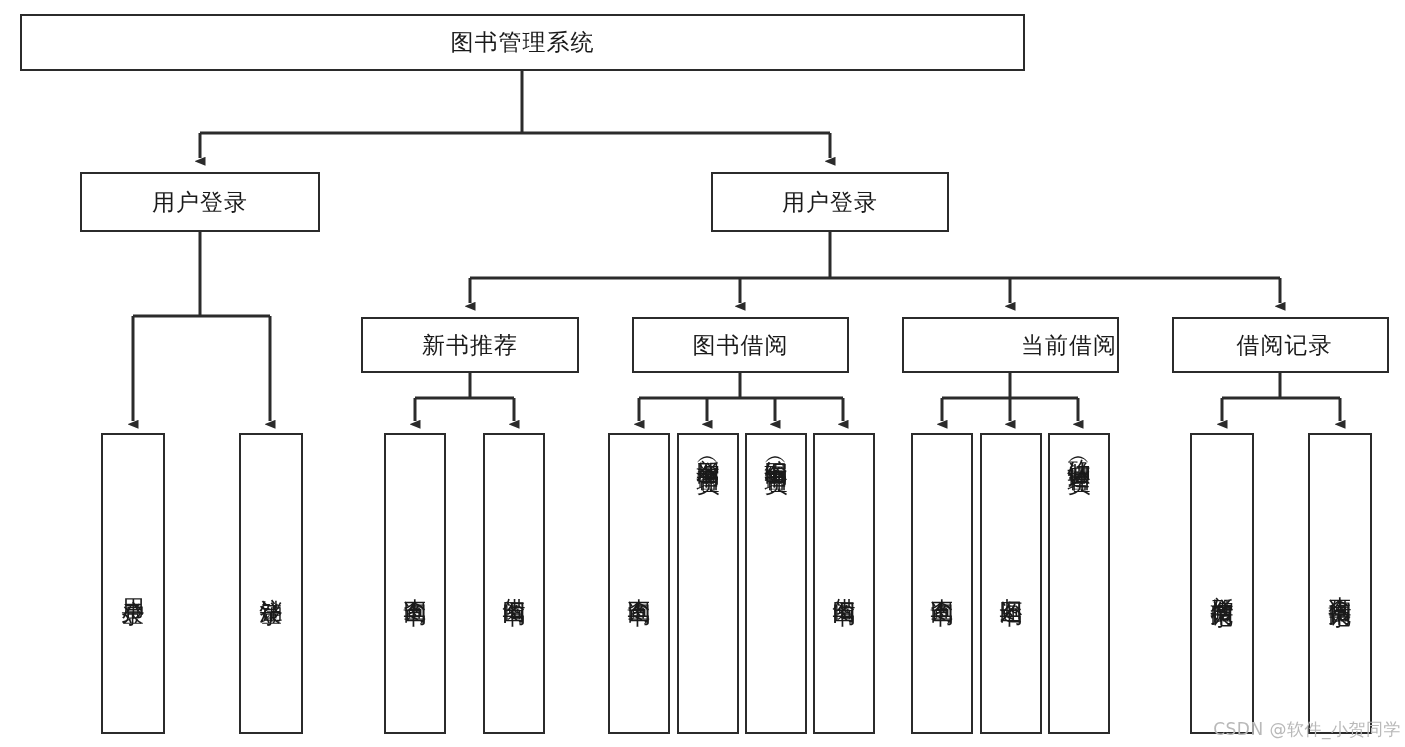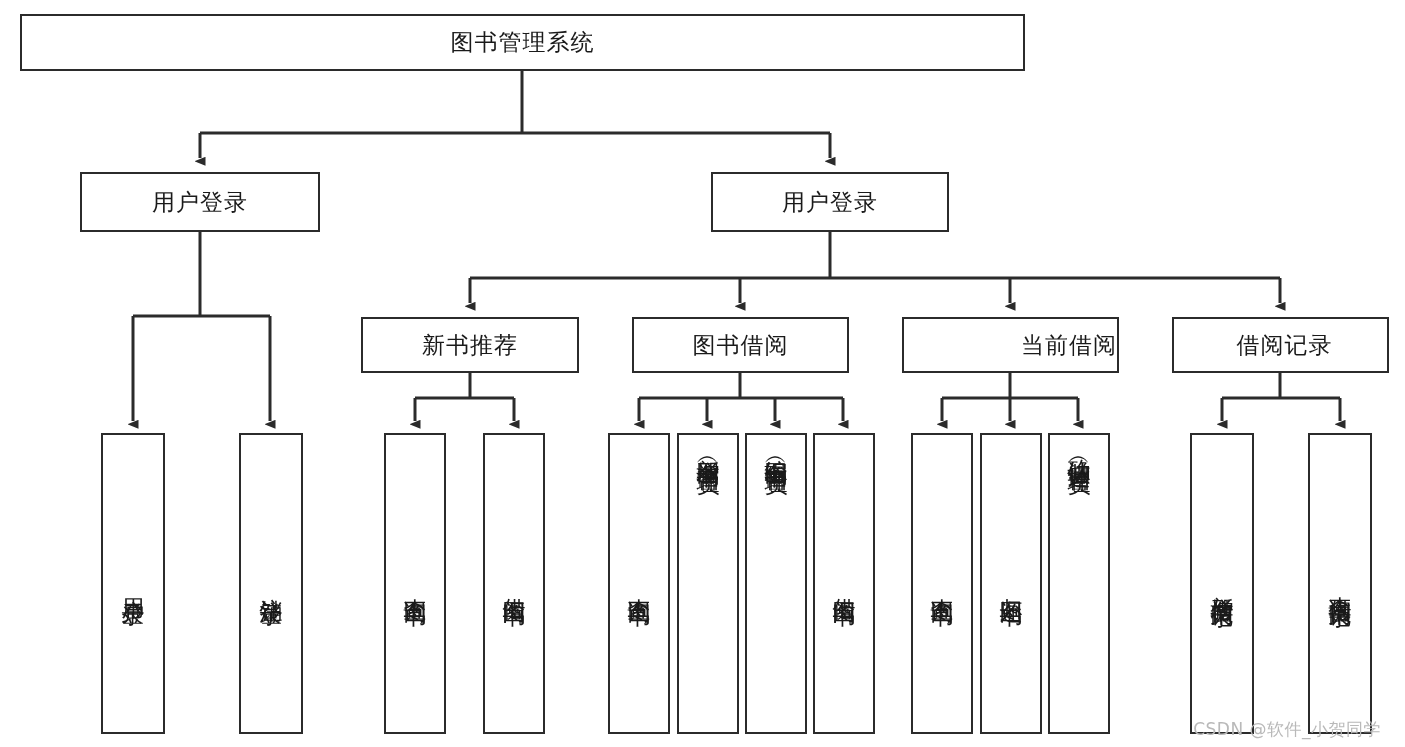--- a/index.html
+++ b/index.html
@@ -54,21 +54,21 @@
     letter-spacing: 2px;
     white-space: nowrap;
   }
   
   .node.vert.centered {
     align-items: center;
     padding-top: 0;
   }
   #watermark {
     position: absolute;
-    right: 24px;
+    right: 4px;
     bottom: 6px;
     font-size: 17px;
     color: #b9b9b9;
     letter-spacing: 0.5px;
     white-space: nowrap;
   }
 </style>
 </head>
 <body>
 

